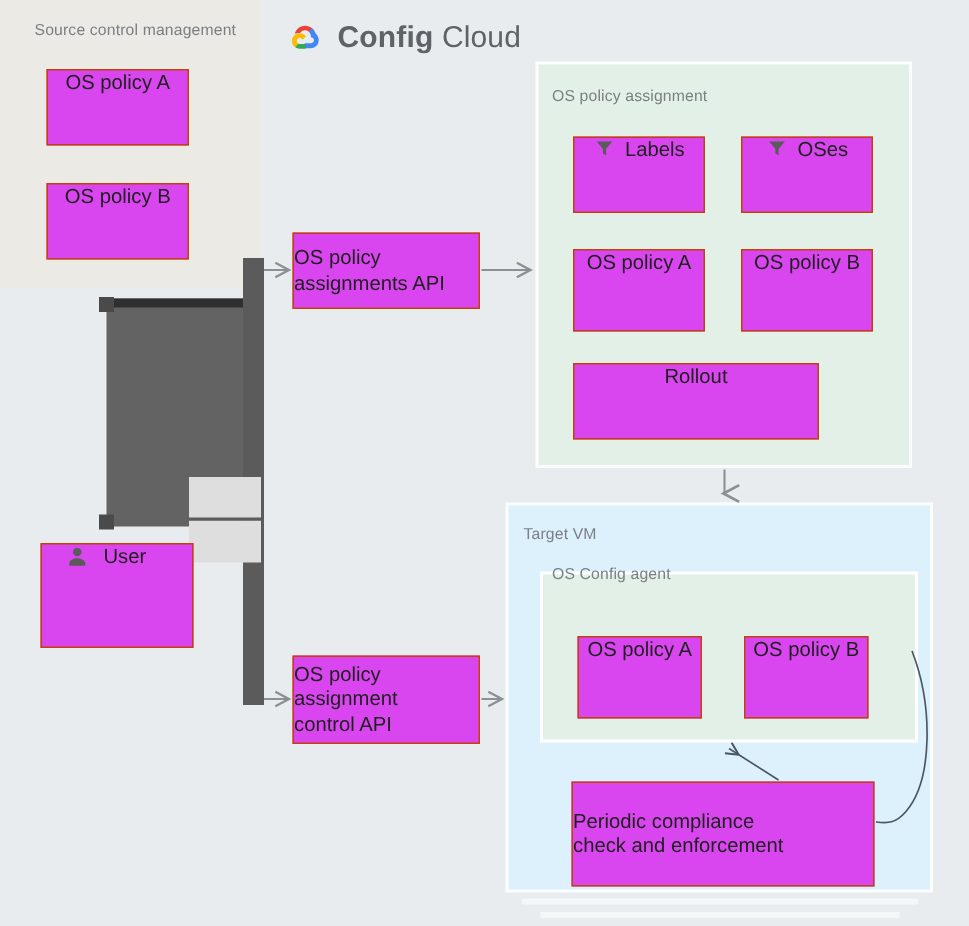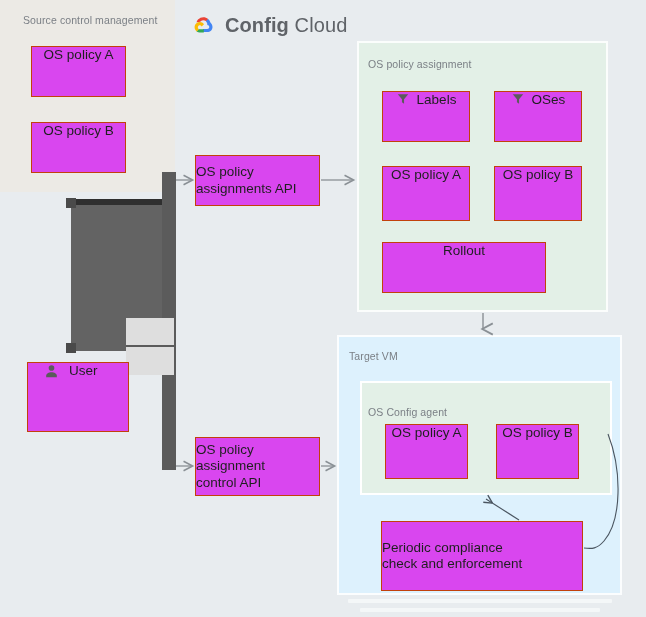--- a/index.html
+++ b/index.html
@@ -34,21 +34,21 @@
   #gc-text .b{color:#5f6368;}
 
   
   #opa{left:357px;top:41px;width:251px;height:271px;background:#e3f0e7;border:2px solid #fbfdfc;}
   #opa-label{left:368px;top:58px;}
 
   
   #tvm{left:337px;top:335px;width:285px;height:260px;background:#ddf1fd;border:2px solid #fbfdfe;}
   #tvm-label{left:349px;top:350px;}
   #agent{left:360px;top:381px;width:252px;height:114px;background:#e3f0e7;border:2px solid #ffffff;}
-  #agent-label{left:368px;top:406px;}
+  #agent-label{left:368px;top:377px;}
   .stackline{position:absolute;background:#f4f7f8;height:4px;border-radius:1px;}
 
   
   #darkbar{position:absolute;left:162px;top:172px;width:14px;height:298px;background:#5b5b5b;}
   #darkblock{position:absolute;left:71px;top:199px;width:95px;height:152px;background:#636363;}
   #darkblock-top{position:absolute;left:71px;top:199px;width:95px;height:6px;background:#2f2f2f;}
   .dark-notch{position:absolute;width:10px;height:10px;background:#4a4a4a;}
   #graybox-a{position:absolute;left:126px;top:318px;width:48px;height:28px;background:#dedede;}
   #graybox-b{position:absolute;left:126px;top:347px;width:48px;height:28px;background:#dedede;}
   #grayline{position:absolute;left:126px;top:345px;width:48px;height:1.5px;background:#5b5b5b;}

